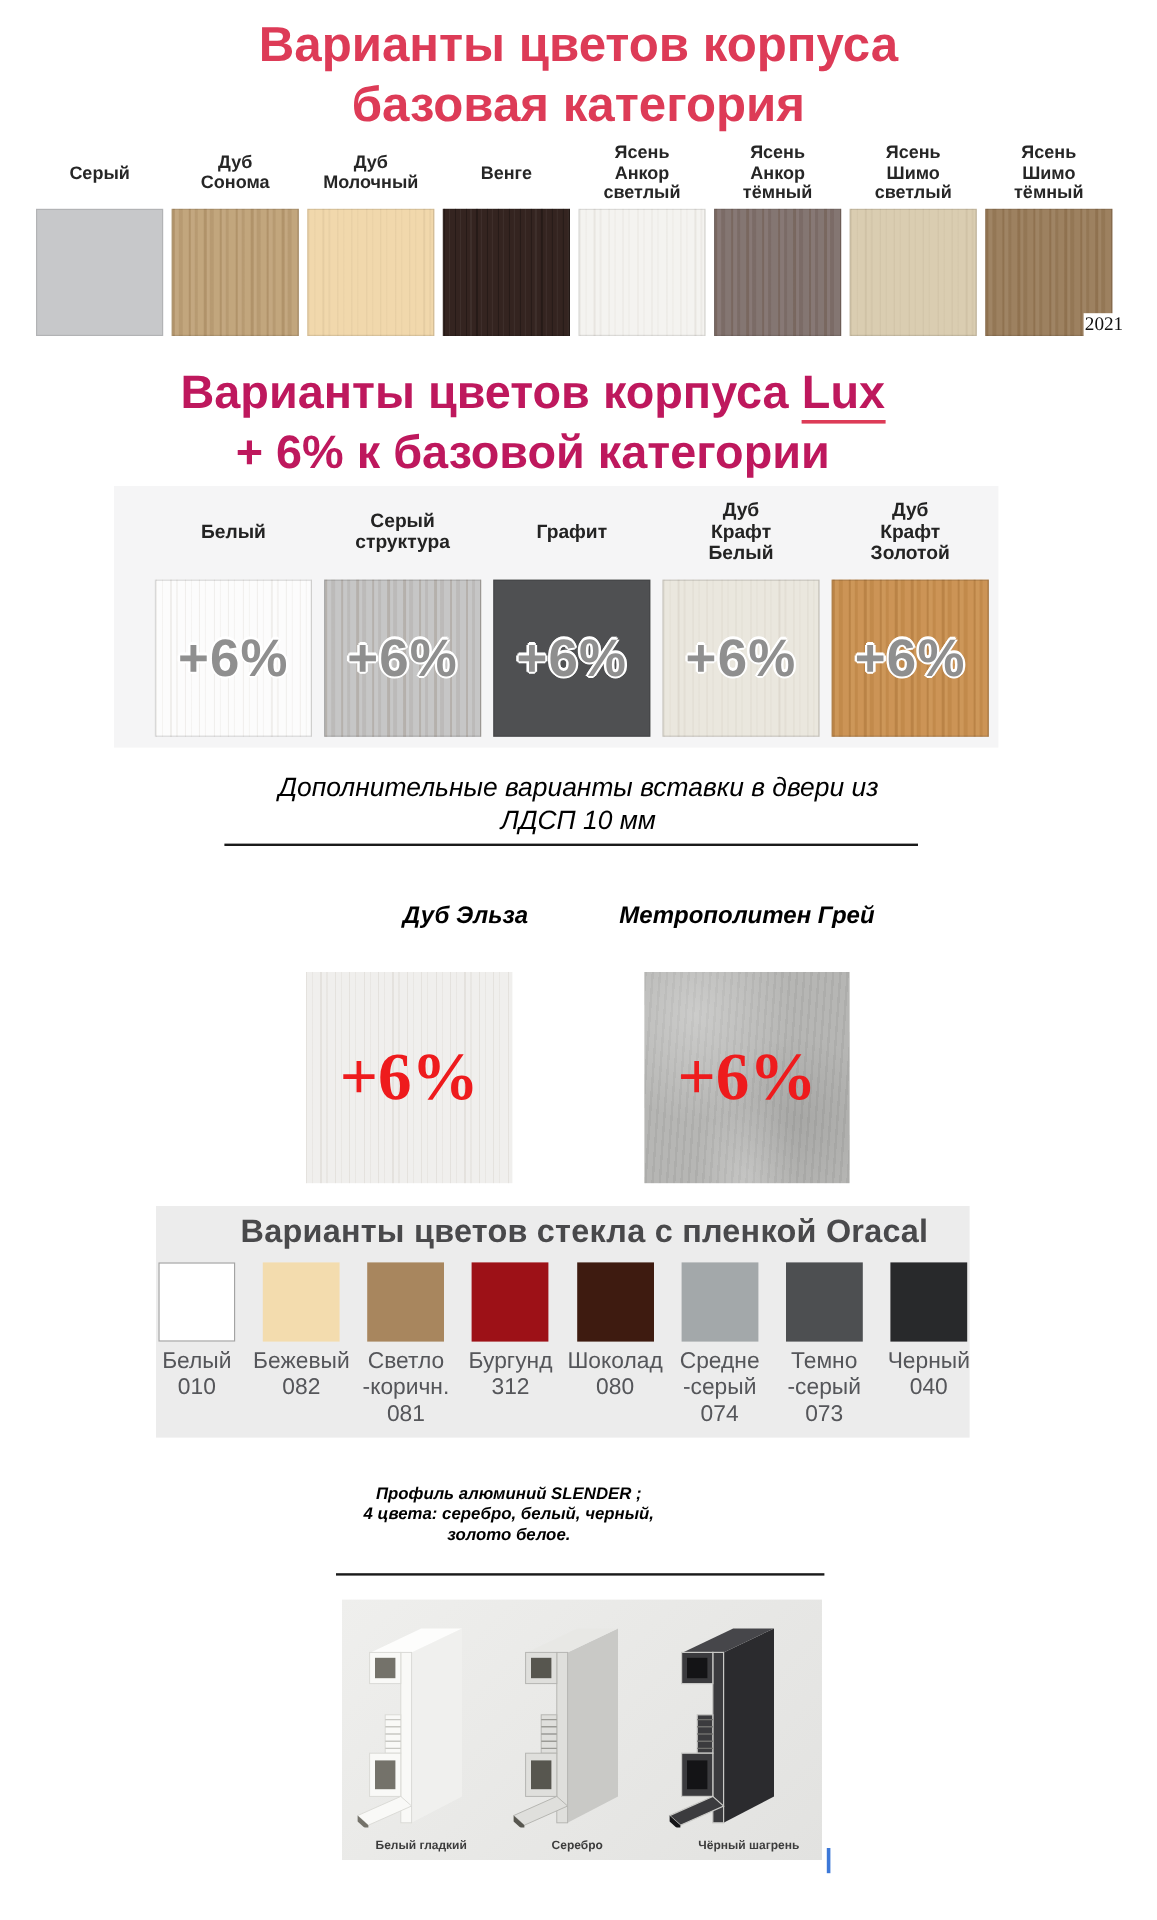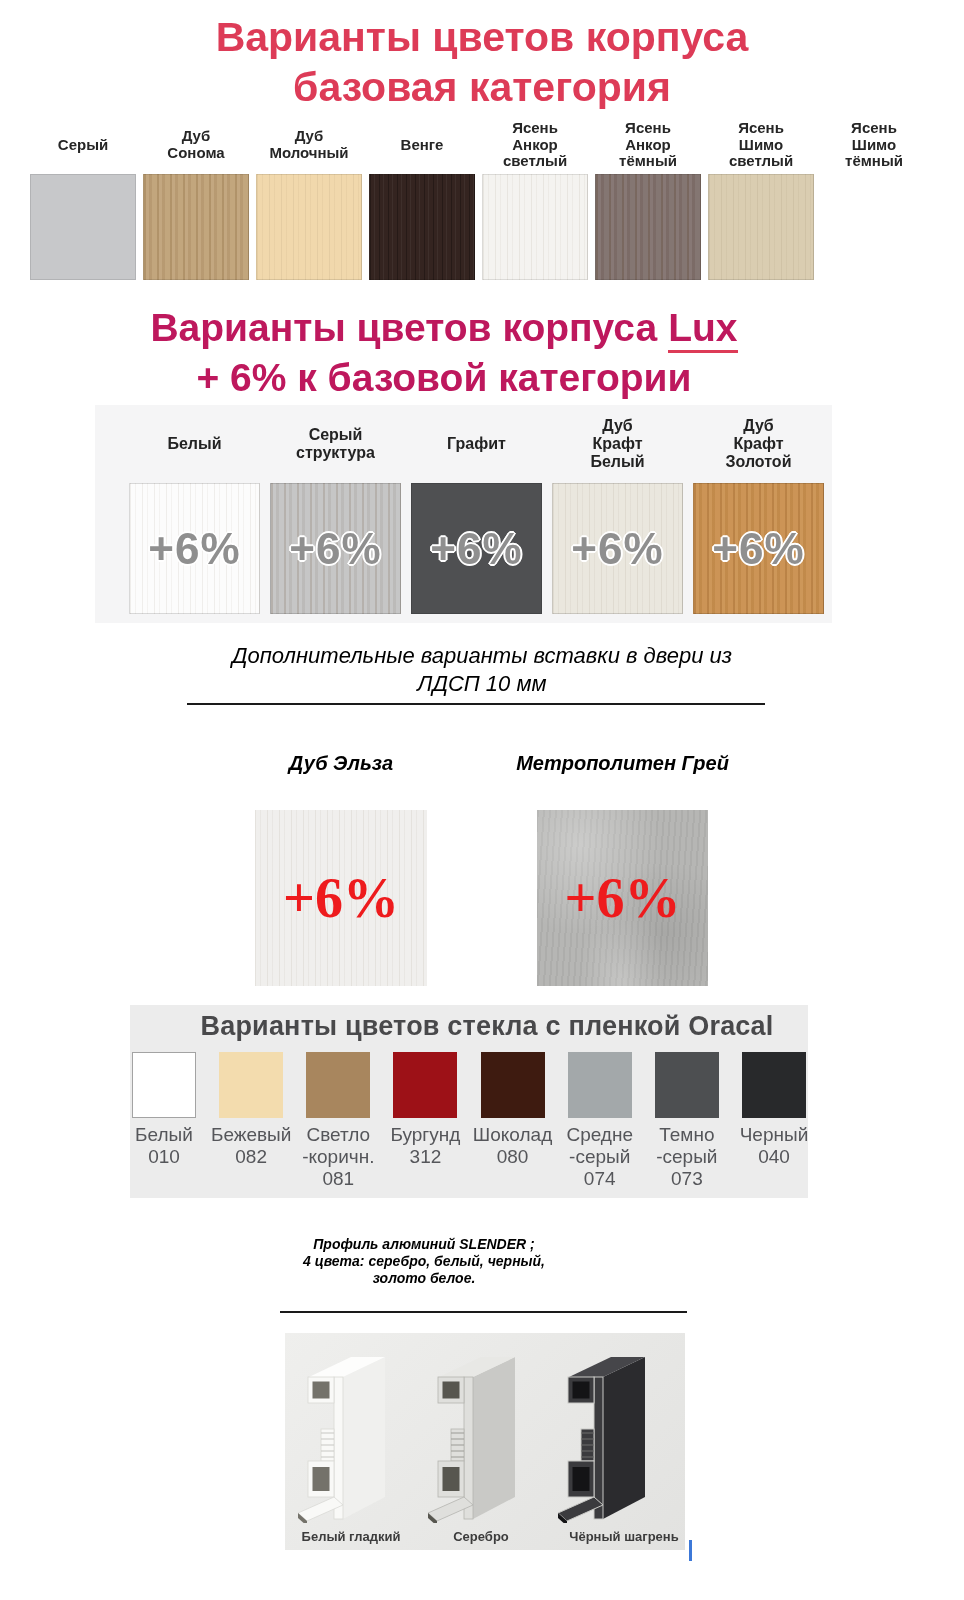--- a/index.html
+++ b/index.html
@@ -46,21 +46,21 @@
   .badge6{font-size:44px;font-weight:700;color:#8f8f8f;letter-spacing:1px;
         text-shadow:-2px 0 #fff,2px 0 #fff,0 -2px #fff,0 2px #fff,
                     -1px -1px #fff,1px -1px #fff,-1px 1px #fff,1px 1px #fff;}
 
   
   .ldsp-head{position:absolute;top:642px;left:0;width:964px;text-align:center;font-size:22px;
         font-weight:400;font-style:italic;line-height:1.28;color:#000;white-space:pre-line;}
   .hr1{position:absolute;top:703px;left:187px;width:578px;border-top:2px solid #1a1a1a;}
   .ld-lbl{position:absolute;top:752px;display:flex;justify-content:center;
         font-size:20px;font-weight:700;font-style:italic;color:#000;white-space:nowrap;}
-  .ld-lbl.c1{left:255px;width:172px;}
+  .ld-lbl.c1{left:268px;width:172px;justify-content:flex-end;}
   .ld-lbl.c2{left:537px;width:171px;}
   .ld-sw{position:absolute;top:810px;height:176px;display:flex;align-items:center;justify-content:center;}
   .ld-sw.c1{left:255px;width:172px;}
   .ld-sw.c2{left:537px;width:171px;}
   .red6{font-family:"Liberation Serif",serif;font-size:56px;font-weight:700;color:#ee1b1d;line-height:1;}
 
   
   .opanel{position:absolute;left:130px;top:1005px;width:678px;height:193px;background:#ececec;}
   .otitle{position:absolute;top:6px;left:0;width:100%;box-sizing:border-box;padding-left:36px;
         text-align:center;font-size:27px;font-weight:700;color:#49494b;letter-spacing:0.2px;}
@@ -73,21 +73,21 @@
 
   
   .pr-head{position:absolute;top:1236px;left:0;width:848px;text-align:center;
         font-size:14px;font-weight:700;font-style:italic;line-height:1.23;color:#000;}
   .hr2{position:absolute;top:1311px;left:280px;width:407px;border-top:2px solid #1a1a1a;}
   .photo{position:absolute;left:285px;top:1333px;width:400px;height:217px;
         background:linear-gradient(135deg,#efefed 0%,#e7e7e5 60%,#e2e2e0 100%);}
   .pf{position:absolute;top:18px;width:108px;height:172px;}
   .pf1{left:12px;}.pf2{left:142px;}.pf3{left:272px;}
   .pflbl{position:absolute;bottom:6px;width:130px;text-align:center;
-        font-size:13px;font-weight:700;color:#3c3c3c;}
+        font-size:10px;font-weight:700;color:#3c3c3c;}
   .pflbl.l1{left:1px;}.pflbl.l2{left:131px;}.pflbl.l3{left:274px;}
   .cursor{position:absolute;left:689px;top:1540px;width:3px;height:21px;background:#3c78d8;}
 
   .pf-white .side{fill:#f0f0ee}.pf-white .top{fill:#fdfdfc}
   .pf-white .face{fill:#f9f9f7;stroke:#d9d9d5;stroke-width:0.8}
   .pf-white .inner{fill:#74726a}.pf-white .ribs{stroke:#c8c8c3;stroke-width:1.2}
   .pf-silver .side{fill:#c9c9c6}.pf-silver .top{fill:#e8e8e5}
   .pf-silver .face{fill:#dfdfdc;stroke:#b4b4b0;stroke-width:0.8}
   .pf-silver .inner{fill:#57564f}.pf-silver .ribs{stroke:#9b9b96;stroke-width:1.2}
   .pf-black .side{fill:#2b2b2e}.pf-black .top{fill:#46464a}
@@ -135,20 +135,23 @@
     <div class="s1col">
       <div class="s1lbl">Ясень
 Шимо
 светлый</div>
       <div class="s1sw tex-soft" style="background-color: rgb(218, 205, 177);"></div>
     </div>
     <div class="s1col">
       <div class="s1lbl">Ясень
 Шимо
 тёмный</div>
+      <div class="s1sw tex-wood" style="background-color: rgb(153, 124, 90);">
+        <span class="wm">2021</span>
+      </div>
     </div>
   </div>
 
   <div class="t2"><span>Варианты цветов корпуса</span><span class="lux-word">Lux</span><br><span>+ 6% к базовой категории</span></div>
 
   <div class="lux-panel">
     <div class="lux-row">
       <div class="lxcol">
         <div class="lxlbl">Белый</div>
         <div class="lxsw tex-soft" style="background-color: rgb(252, 252, 252);">

